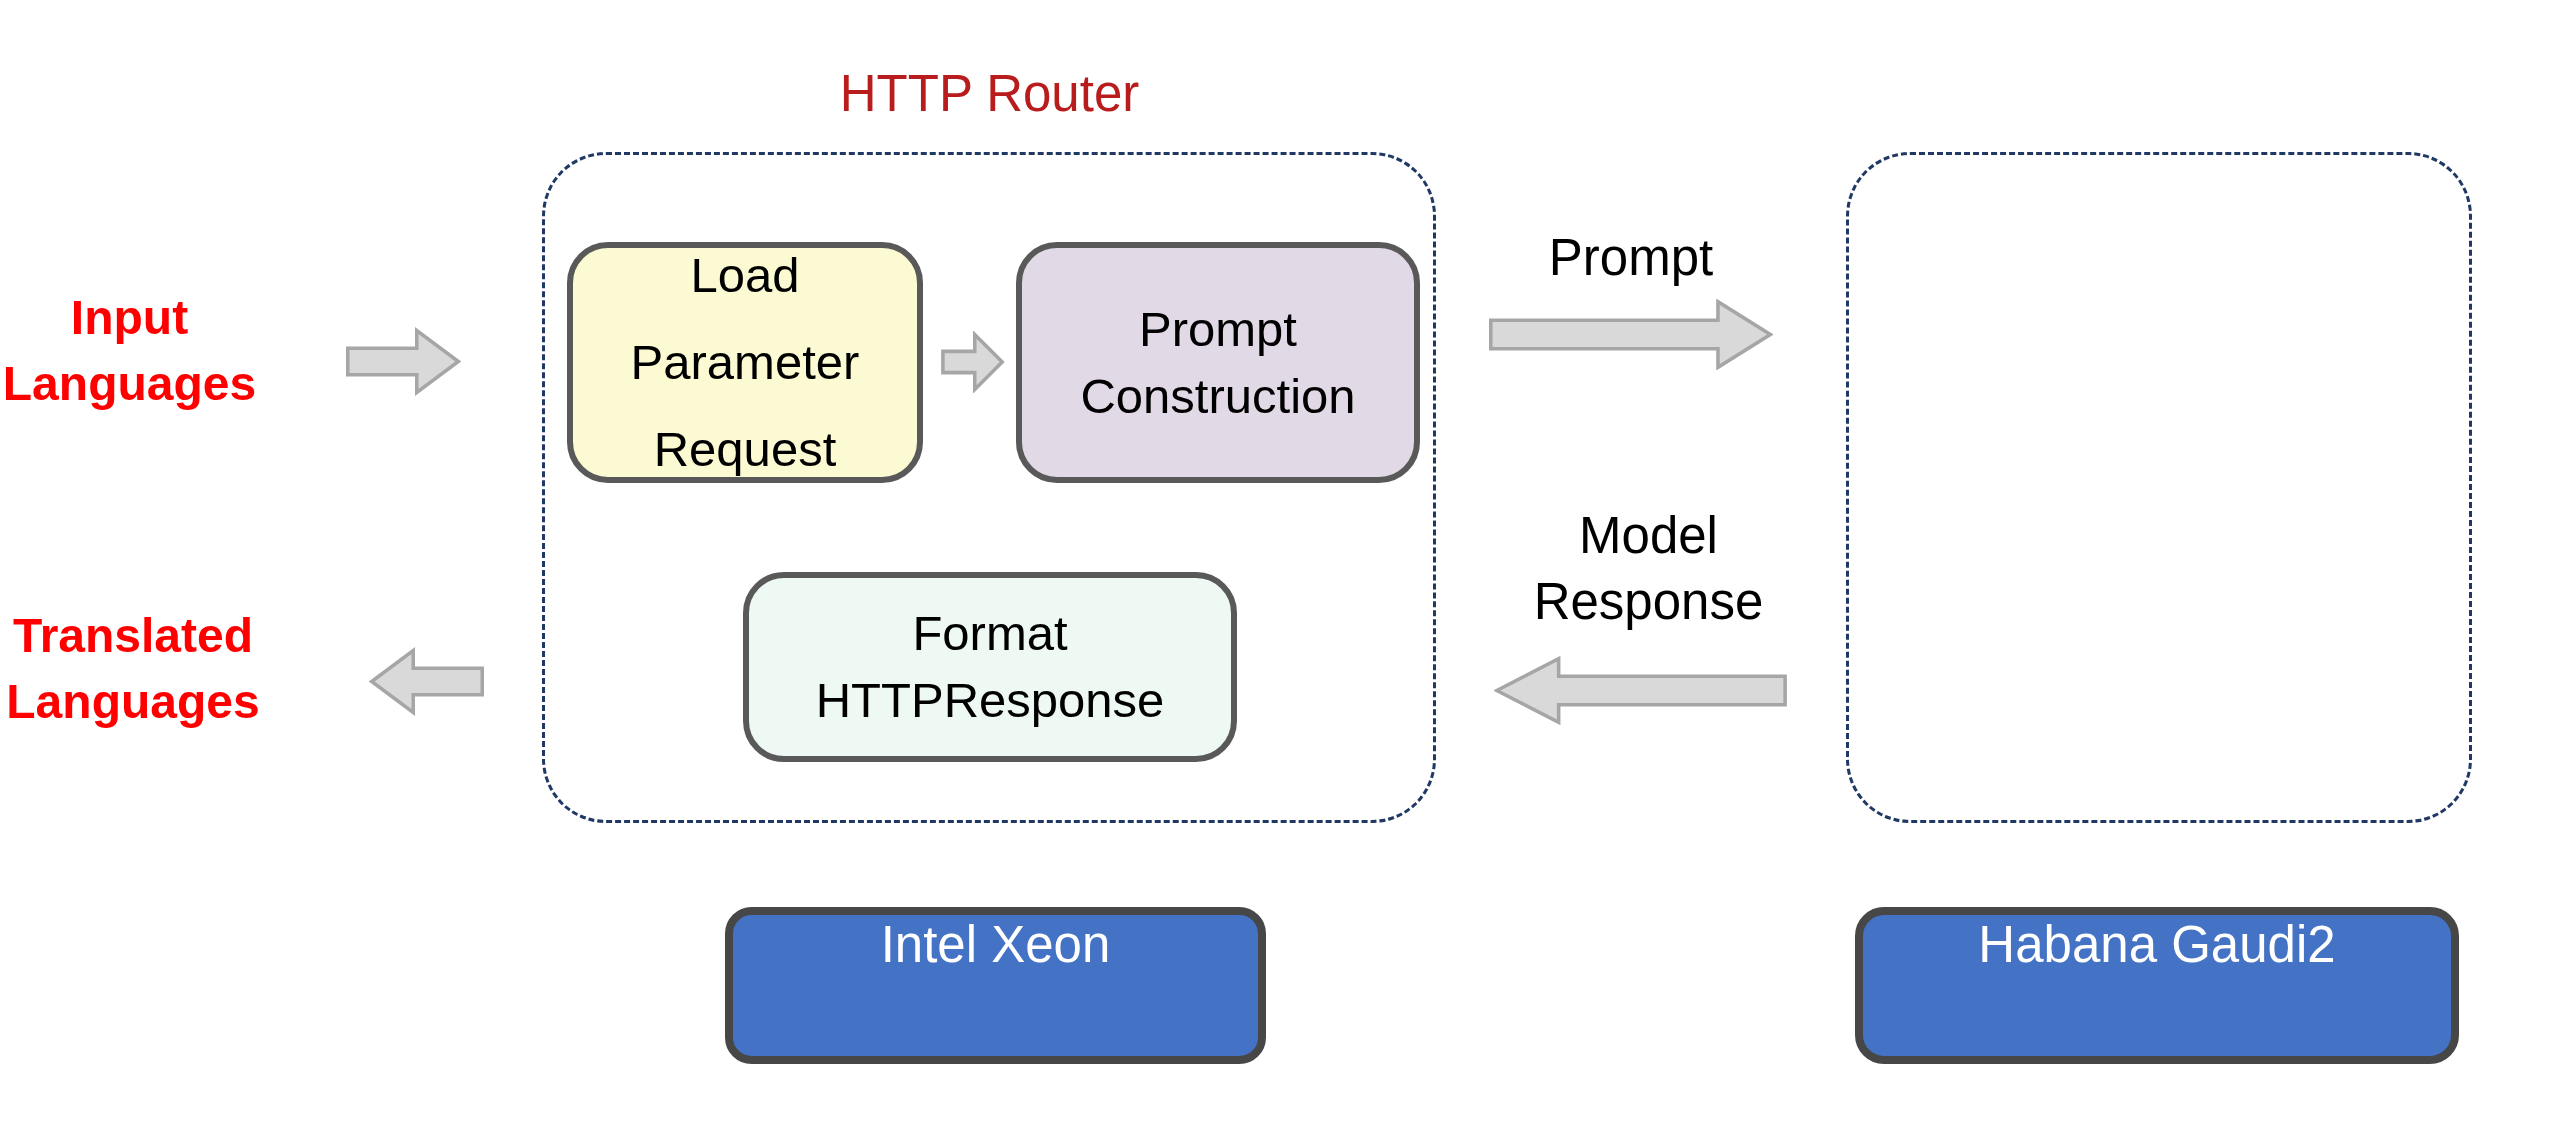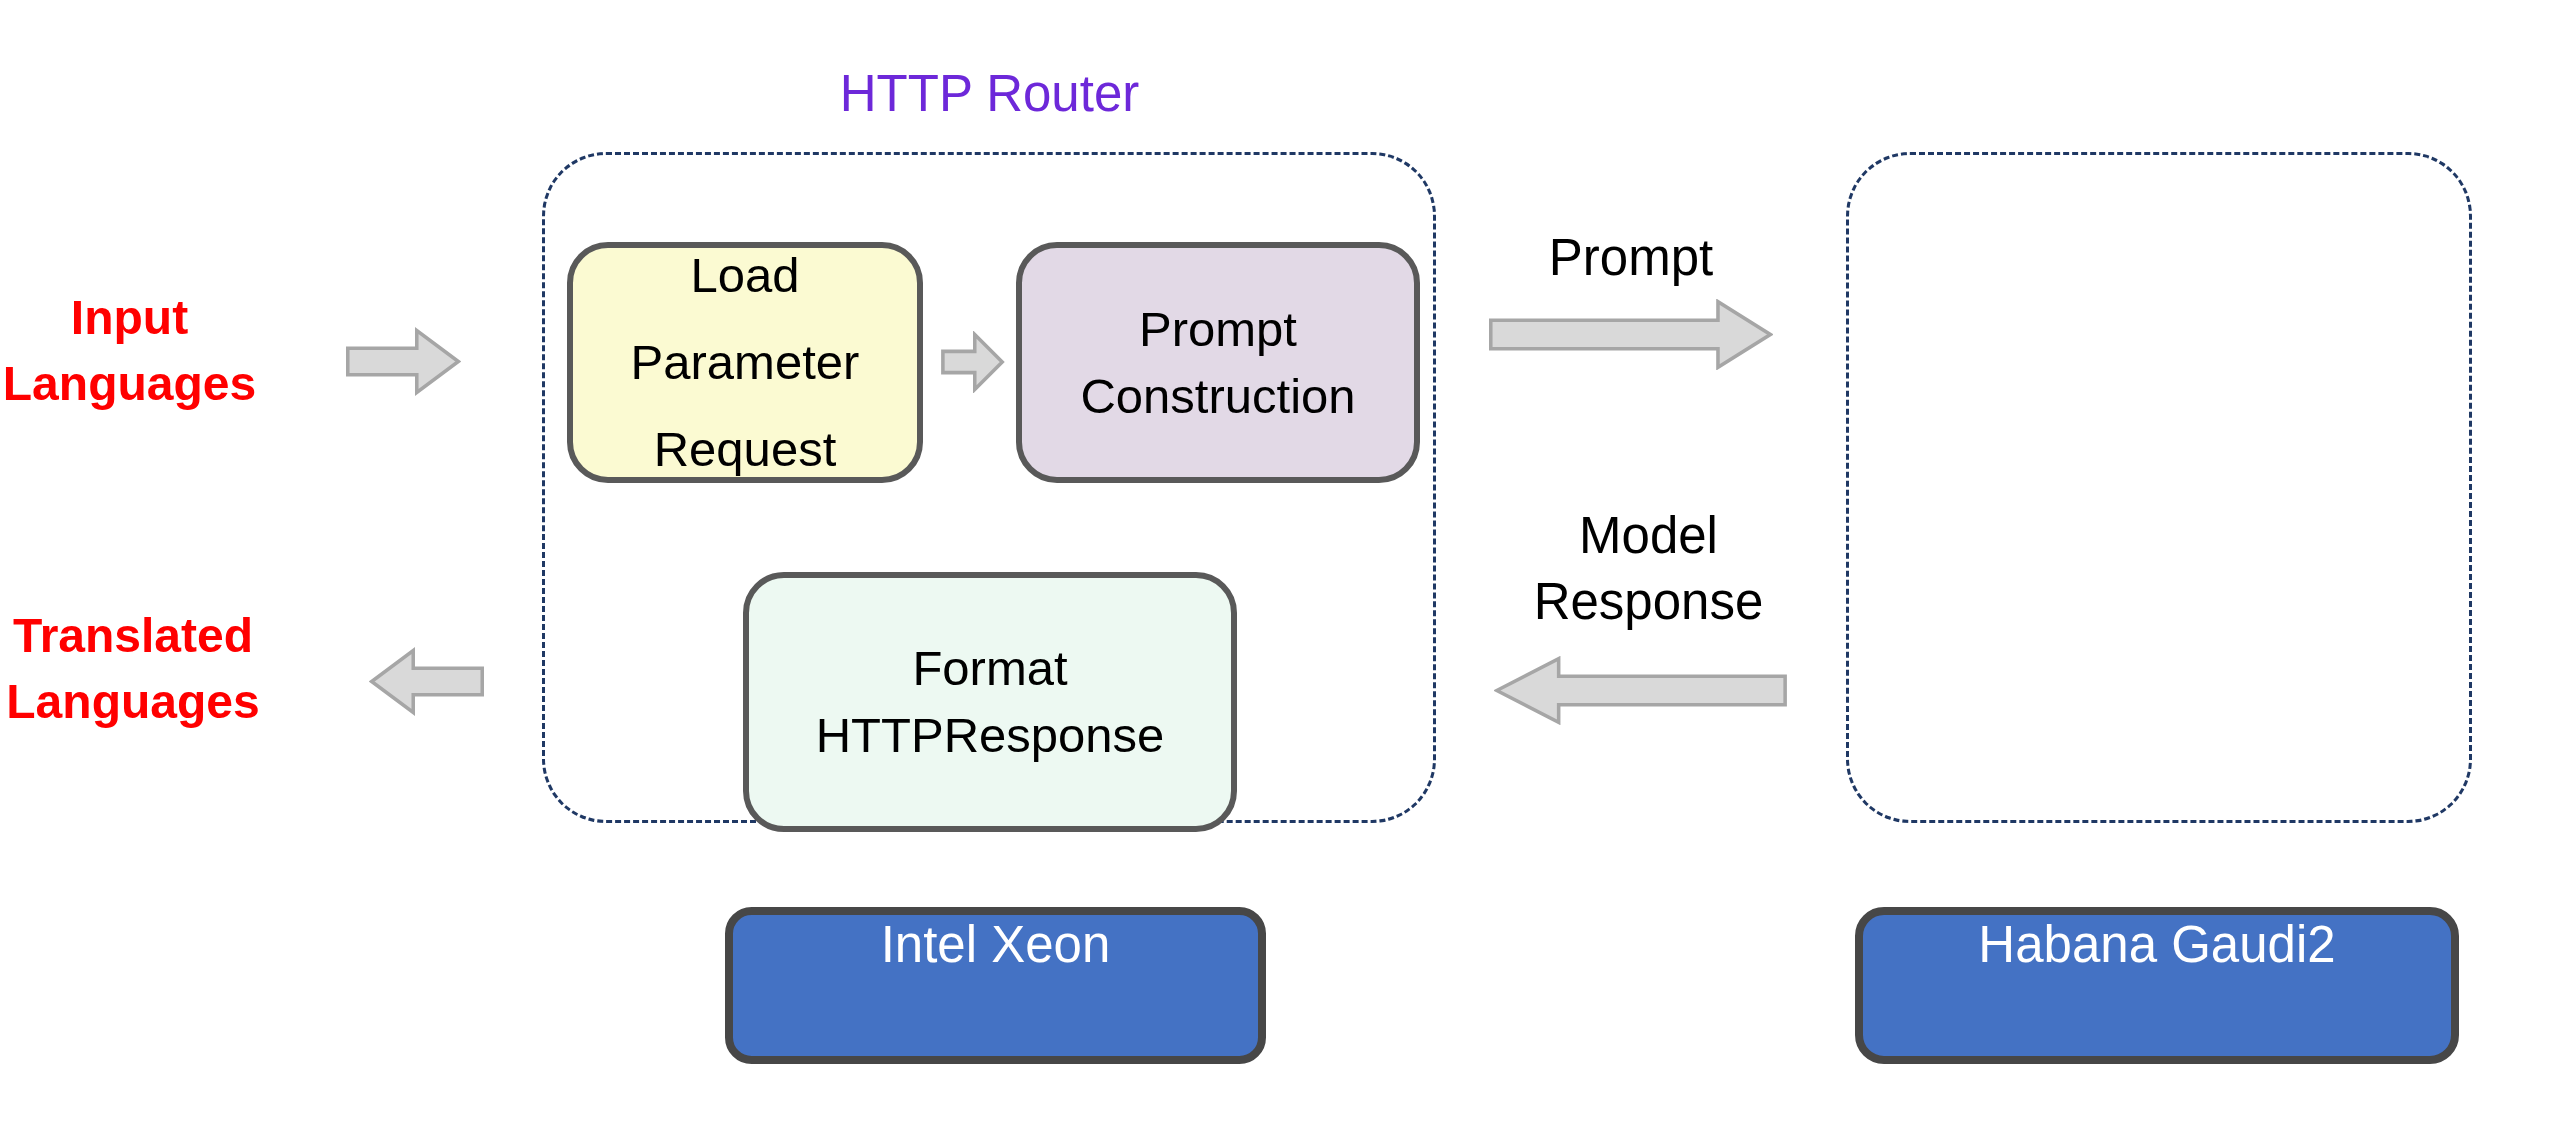--- a/index.html
+++ b/index.html
@@ -11,21 +11,21 @@
     color:#000;
     overflow:hidden;
   }
   .abs{position:absolute;}
 
   
   .group-title{
     font-size:51px;
     line-height:55px;
     text-align:center;
-    color:#6d28d9;
+    color:#b91c1c;
     letter-spacing:0px;
   }
 
   
   .dashed-box{
     border:3.5px dashed #1F3864;
     border-radius:64px;
     background:transparent;
   }
 
@@ -131,21 +131,21 @@
     <svg width="64" height="62" viewBox="0 0 72 70">
       <polygon points="2,23 38,23 38,4 69,35 38,66 38,47 2,47" fill="#D9D9D9" stroke="#A6A6A6" stroke-width="4" stroke-linejoin="miter"></polygon>
     </svg>
   </div>
 
   <div class="abs proc-box box-purple" style="left:1016px;top:242px;width:404px;height:241px;">
     <span>Prompt</span>
     <span>Construction</span>
   </div>
 
-  <div class="abs proc-box box-mint" style="left:743px;top:572px;width:494px;height:260px;">
+  <div class="abs proc-box box-mint" style="left:743px;top:572px;width:494px;height:190px;">
     <span>Format</span>
     <span>HTTPResponse</span>
   </div>
 
   <div class="abs flow-label" style="left:1489px;top:225px;width:284px;">
     <span>Prompt</span>
   </div>
   <div class="abs" style="left:1489px;top:299px;">
     <svg width="284" height="71" viewBox="0 0 320 80">
       <polygon points="2,24 258,24 258,3 317,40 258,77 258,56 2,56" fill="#D9D9D9" stroke="#A6A6A6" stroke-width="4" stroke-linejoin="miter"></polygon>

